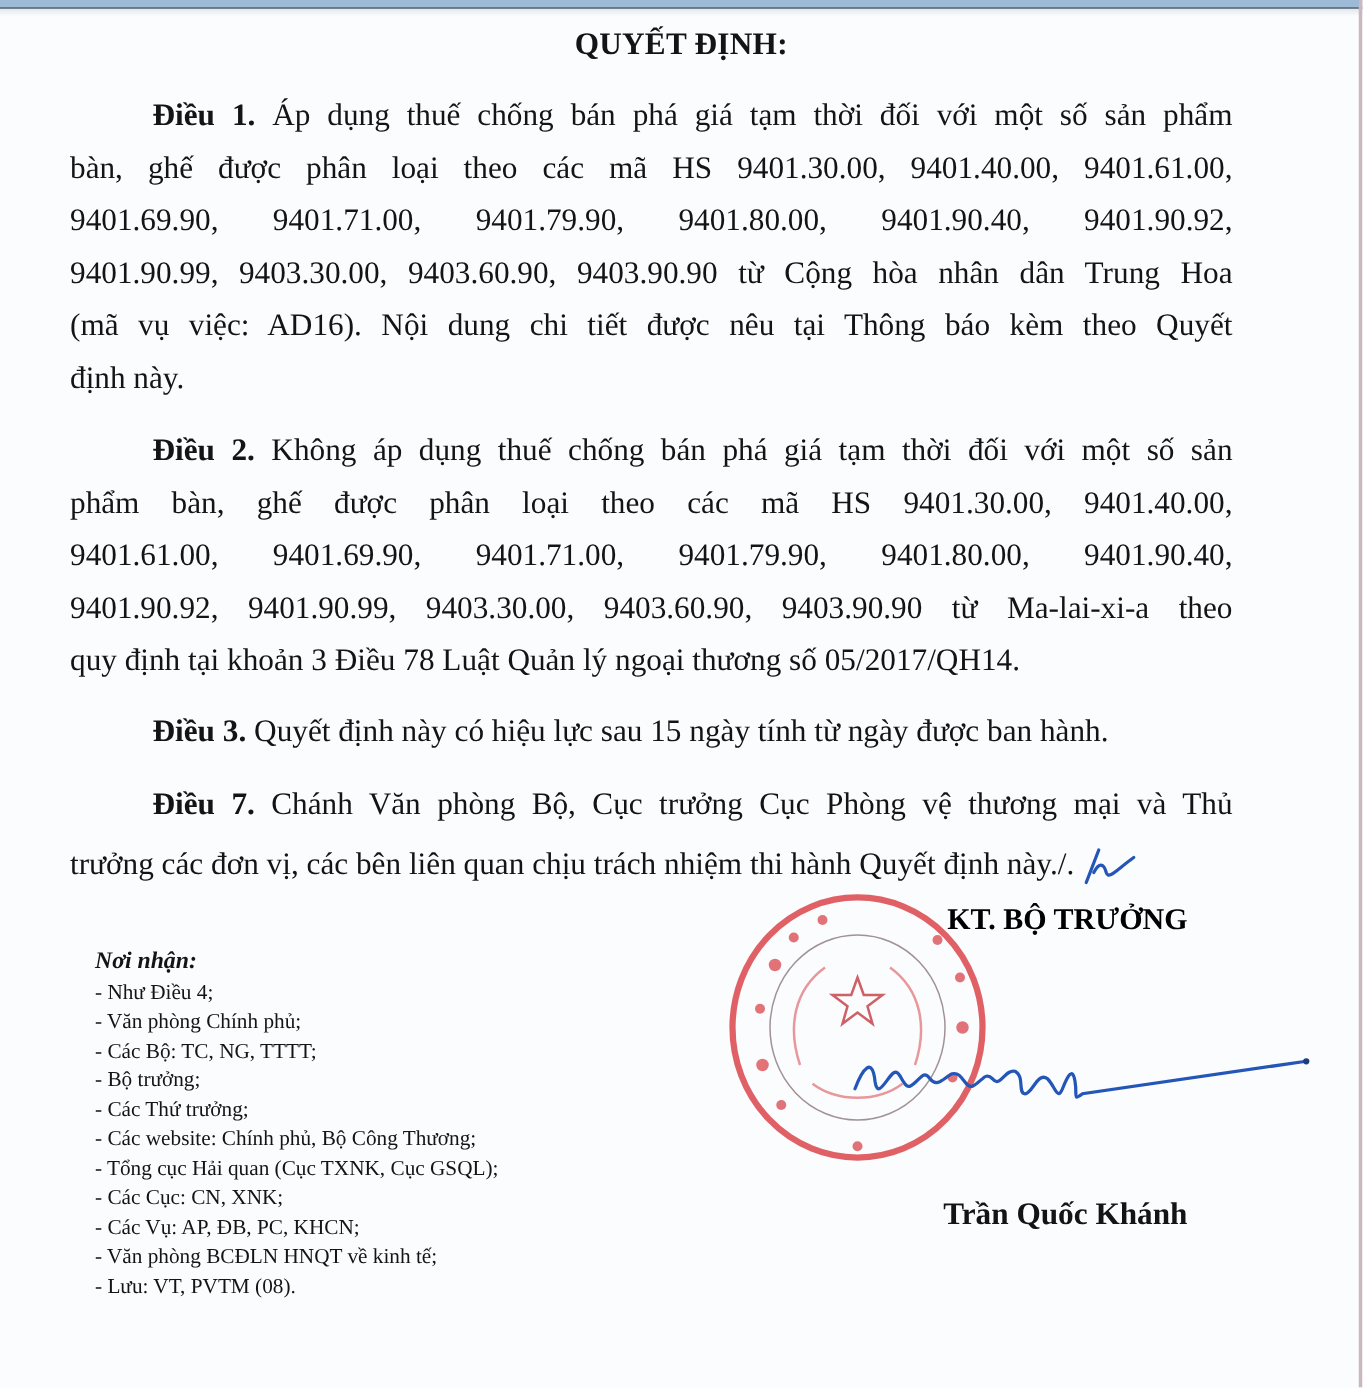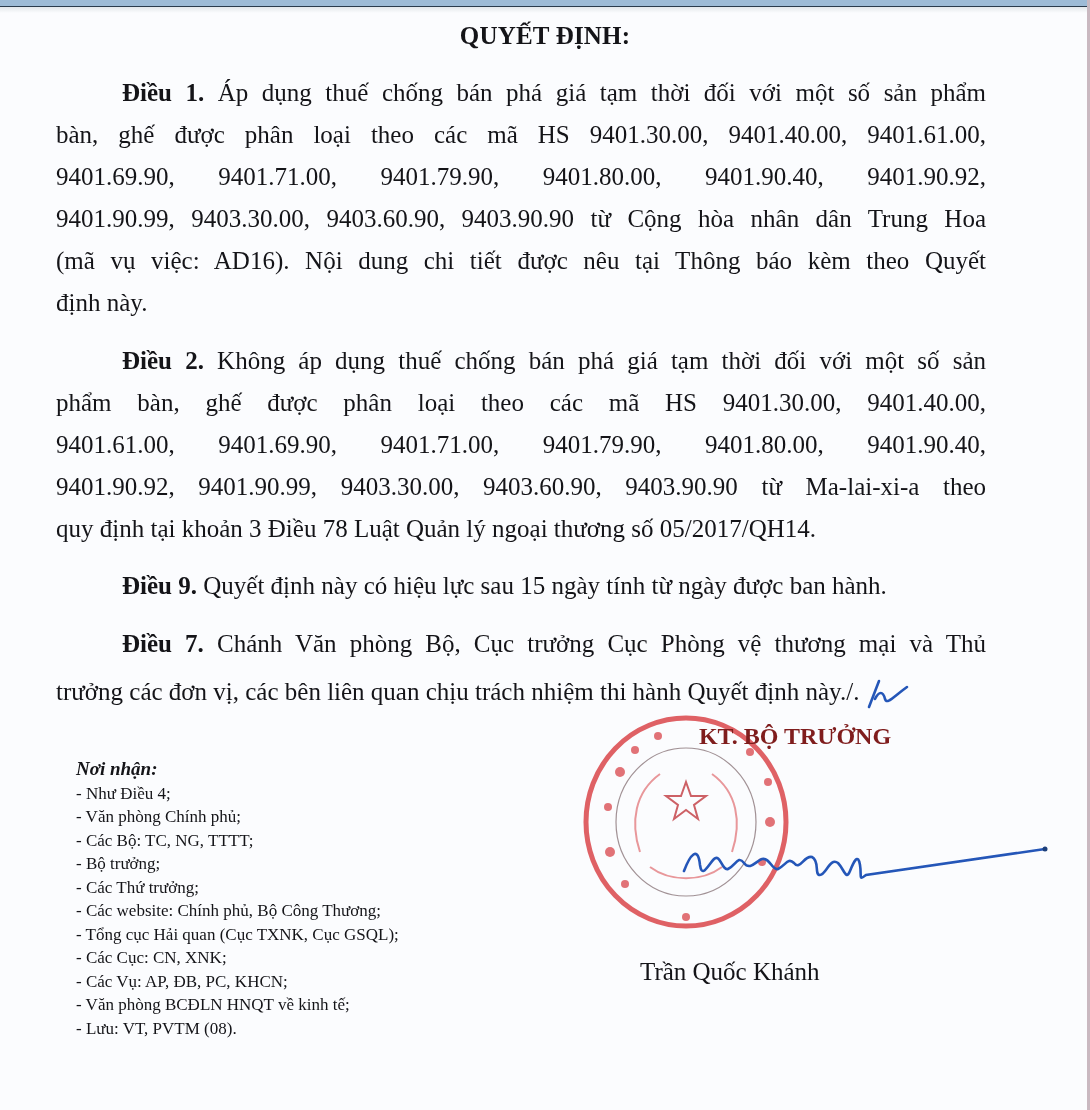--- a/index.html
+++ b/index.html
@@ -44,29 +44,29 @@
       position: absolute; left: 76px; top: 757px;
       font-family: "Liberation Serif", serif; font-size: 17px; line-height: 23.5px;
     }
     .recipients .heading {
       font-weight: bold; font-style: italic; font-size: 19px; margin-bottom: 1px;
     }
     .stamp {
       position: absolute; left: 580px; top: 712px; width: 212px; height: 220px;
     }
     .signer-block {
-      position: absolute; left: 640px; top: 720px; width: 310px; text-align: center;
-      font-weight: bold; font-size: 24px; line-height: 32px; color: #7f1d1d;
+      position: absolute; left: 640px; top: 720px; width: 310px; text-align: right;
+      font-weight: bold; font-size: 24px; line-height: 32px; color: #000000;
     }
     .signature {
       position: absolute; left: 680px; top: 835px; width: 370px; height: 60px;
     }
     .signer-name {
-      position: absolute; left: 640px; top: 958px; width: 310px; text-align: left;
-      font-weight: normal; font-size: 25px;
+      position: absolute; left: 640px; top: 958px; width: 310px; text-align: right;
+      font-weight: bold; font-size: 25px;
     }
   </style>
 </head>
 <body>
 
 <div class="top-bar"></div>
 <div class="top-shadow"></div>
 <div class="right-edge"></div>
 
 <div class="title">QUYẾT ĐỊNH:</div>
@@ -82,21 +82,21 @@
 
 <div class="article art2">
   <span class="line"><span class="indent"></span><b>Điều 2.</b> <span>Không áp dụng thuế chống bán phá giá tạm thời đối với một số sản</span></span>
   <span class="line">phẩm bàn, ghế được phân loại theo các mã HS 9401.30.00, 9401.40.00,</span>
   <span class="line">9401.61.00,  9401.69.90,  9401.71.00,  9401.79.90,  9401.80.00,  9401.90.40,</span>
   <span class="line">9401.90.92, 9401.90.99, 9403.30.00, 9403.60.90, 9403.90.90 từ Ma-lai-xi-a theo</span>
   <span class="line last">quy định tại khoản 3 Điều 78 Luật Quản lý ngoại thương số 05/2017/QH14.</span>
 </div>
 
 <div class="article art3">
-  <span class="line last"><span class="indent"></span><b>Điều 9.</b> <span>Quyết định này có hiệu lực sau 15 ngày tính từ ngày được ban hành.</span></span>
+  <span class="line last"><span class="indent"></span><b>Điều 3.</b> <span>Quyết định này có hiệu lực sau 15 ngày tính từ ngày được ban hành.</span></span>
 </div>
 
 <div class="article art4" style="line-height:48px;">
   <span class="line"><span class="indent"></span><b>Điều 7.</b> <span>Chánh Văn phòng Bộ, Cục trưởng Cục Phòng vệ thương mại và Thủ</span></span>
   <span class="line last"><span>trưởng các đơn vị, các bên liên quan chịu trách nhiệm thi hành Quyết định này./.</span><svg class="checkmark" width="50" height="34" viewBox="0 0 50 34">
         <path d="M6 30 L16 4 M12 22 C16 14 20 14 22 22 C24 28 30 20 44 10" stroke="#2456b8" stroke-width="2.6" fill="none" stroke-linecap="round"></path>
       </svg></span>
 </div>
 
 <div class="recipients">

